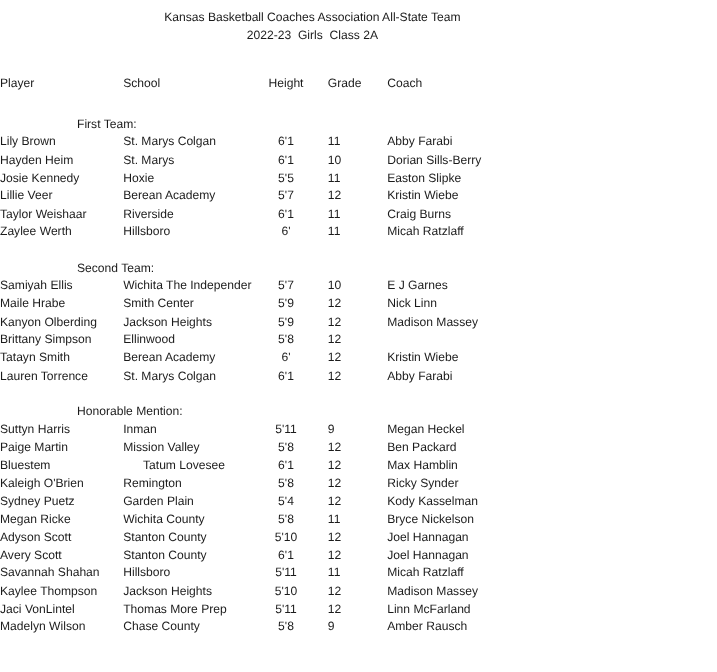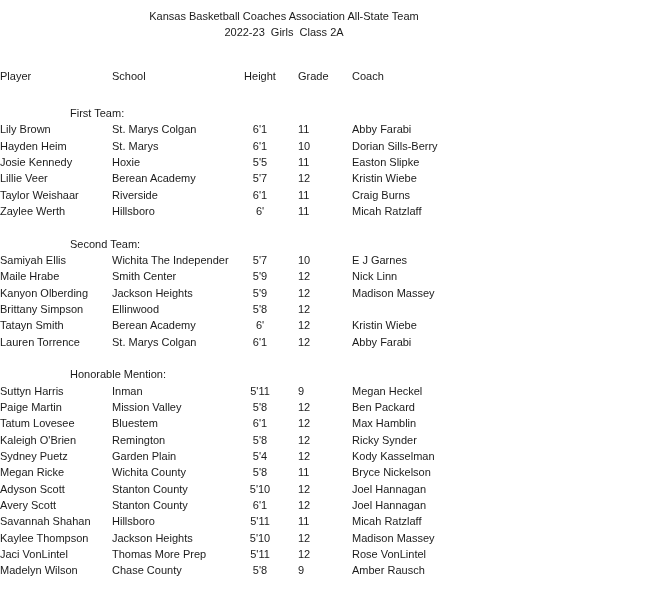--- a/index.html
+++ b/index.html
@@ -168,22 +168,22 @@
       </div>
       <div class="row">
         <div class="cell c-player">Paige Martin</div>
         <div class="cell c-school">Mission Valley</div>
         <div class="cell c-height">5'8</div>
         <div class="cell c-gap"></div>
         <div class="cell c-grade">12</div>
         <div class="cell c-coach">Ben Packard</div>
       </div>
       <div class="row">
+        <div class="cell c-school">Bluestem</div>
         <div class="cell c-player">Tatum Lovesee</div>
-        <div class="cell c-school">Bluestem</div>
         <div class="cell c-height">6'1</div>
         <div class="cell c-gap"></div>
         <div class="cell c-grade">12</div>
         <div class="cell c-coach">Max Hamblin</div>
       </div>
       <div class="row">
         <div class="cell c-player">Kaleigh O'Brien</div>
         <div class="cell c-school">Remington</div>
         <div class="cell c-height">5'8</div>
         <div class="cell c-gap"></div>
@@ -237,21 +237,21 @@
         <div class="cell c-gap"></div>
         <div class="cell c-grade">12</div>
         <div class="cell c-coach">Madison Massey</div>
       </div>
       <div class="row">
         <div class="cell c-player">Jaci VonLintel</div>
         <div class="cell c-school">Thomas More Prep</div>
         <div class="cell c-height">5'11</div>
         <div class="cell c-gap"></div>
         <div class="cell c-grade">12</div>
-        <div class="cell c-coach">Rose VonLintel</div>
+        <div class="cell c-coach">Linn McFarland</div>
       </div>
       <div class="row">
         <div class="cell c-player">Madelyn Wilson</div>
         <div class="cell c-school">Chase County</div>
         <div class="cell c-height">5'8</div>
         <div class="cell c-gap"></div>
         <div class="cell c-grade">9</div>
         <div class="cell c-coach">Amber Rausch</div>
       </div>
     </div>

